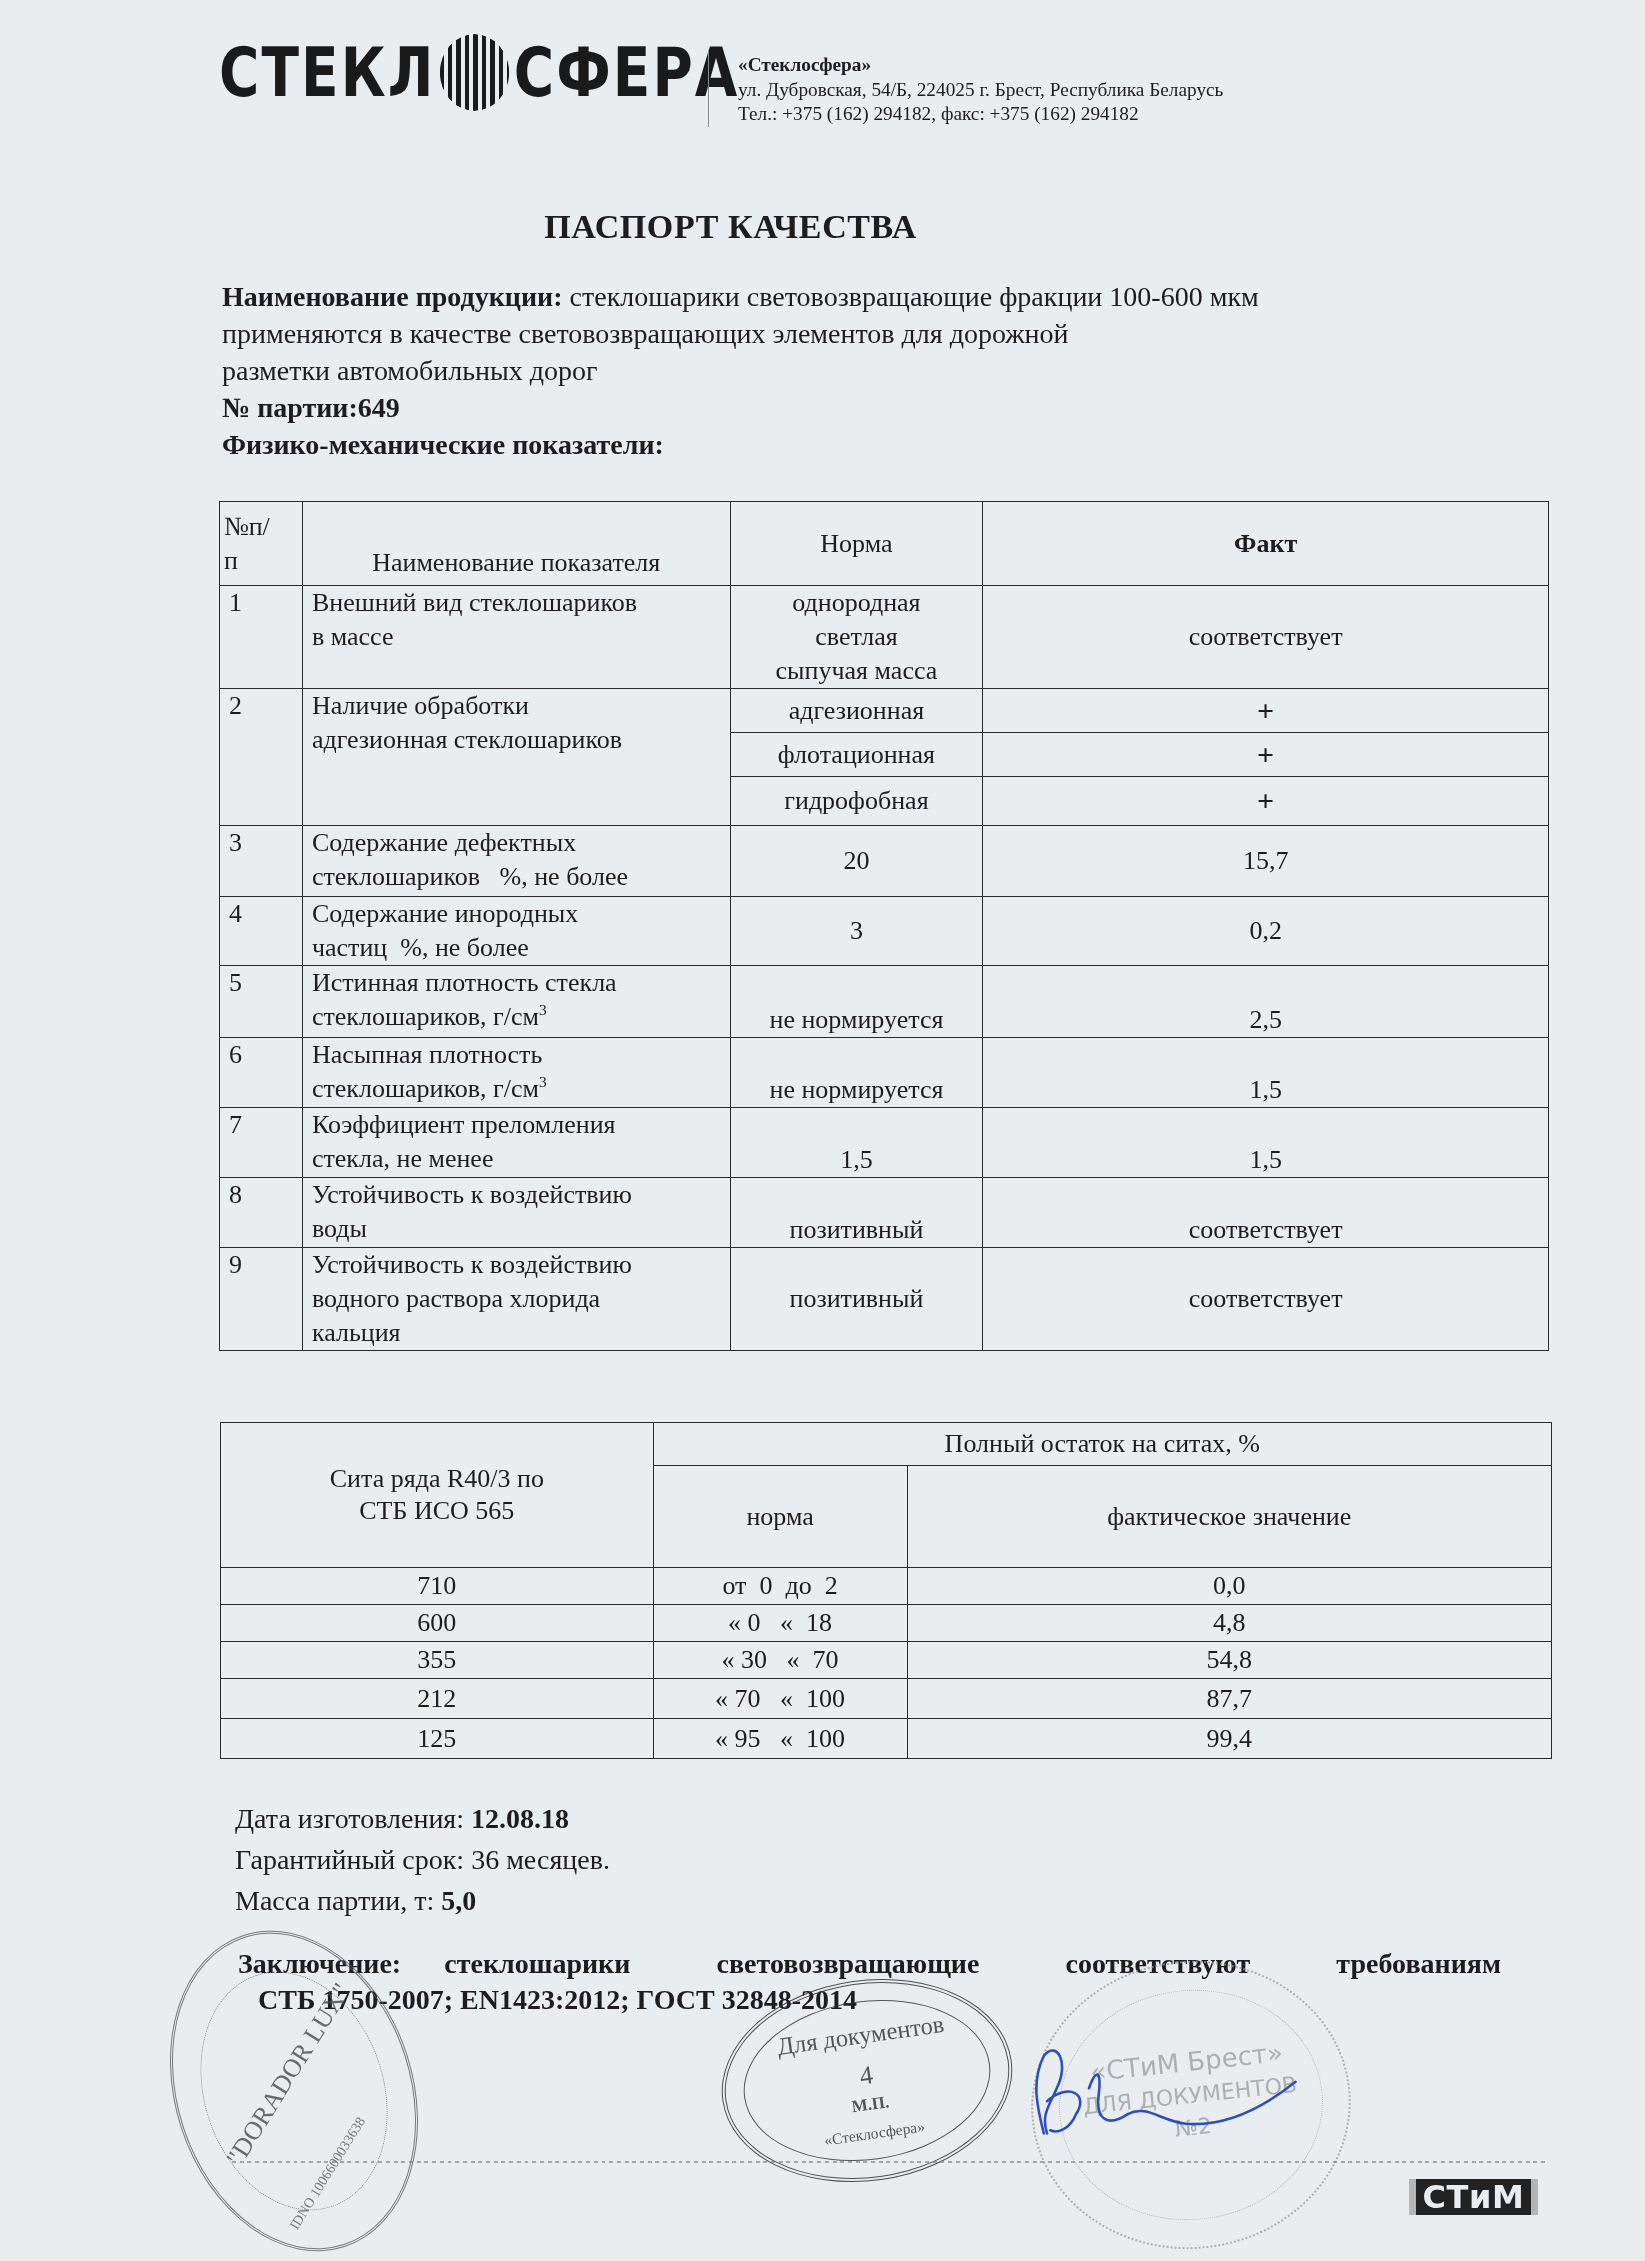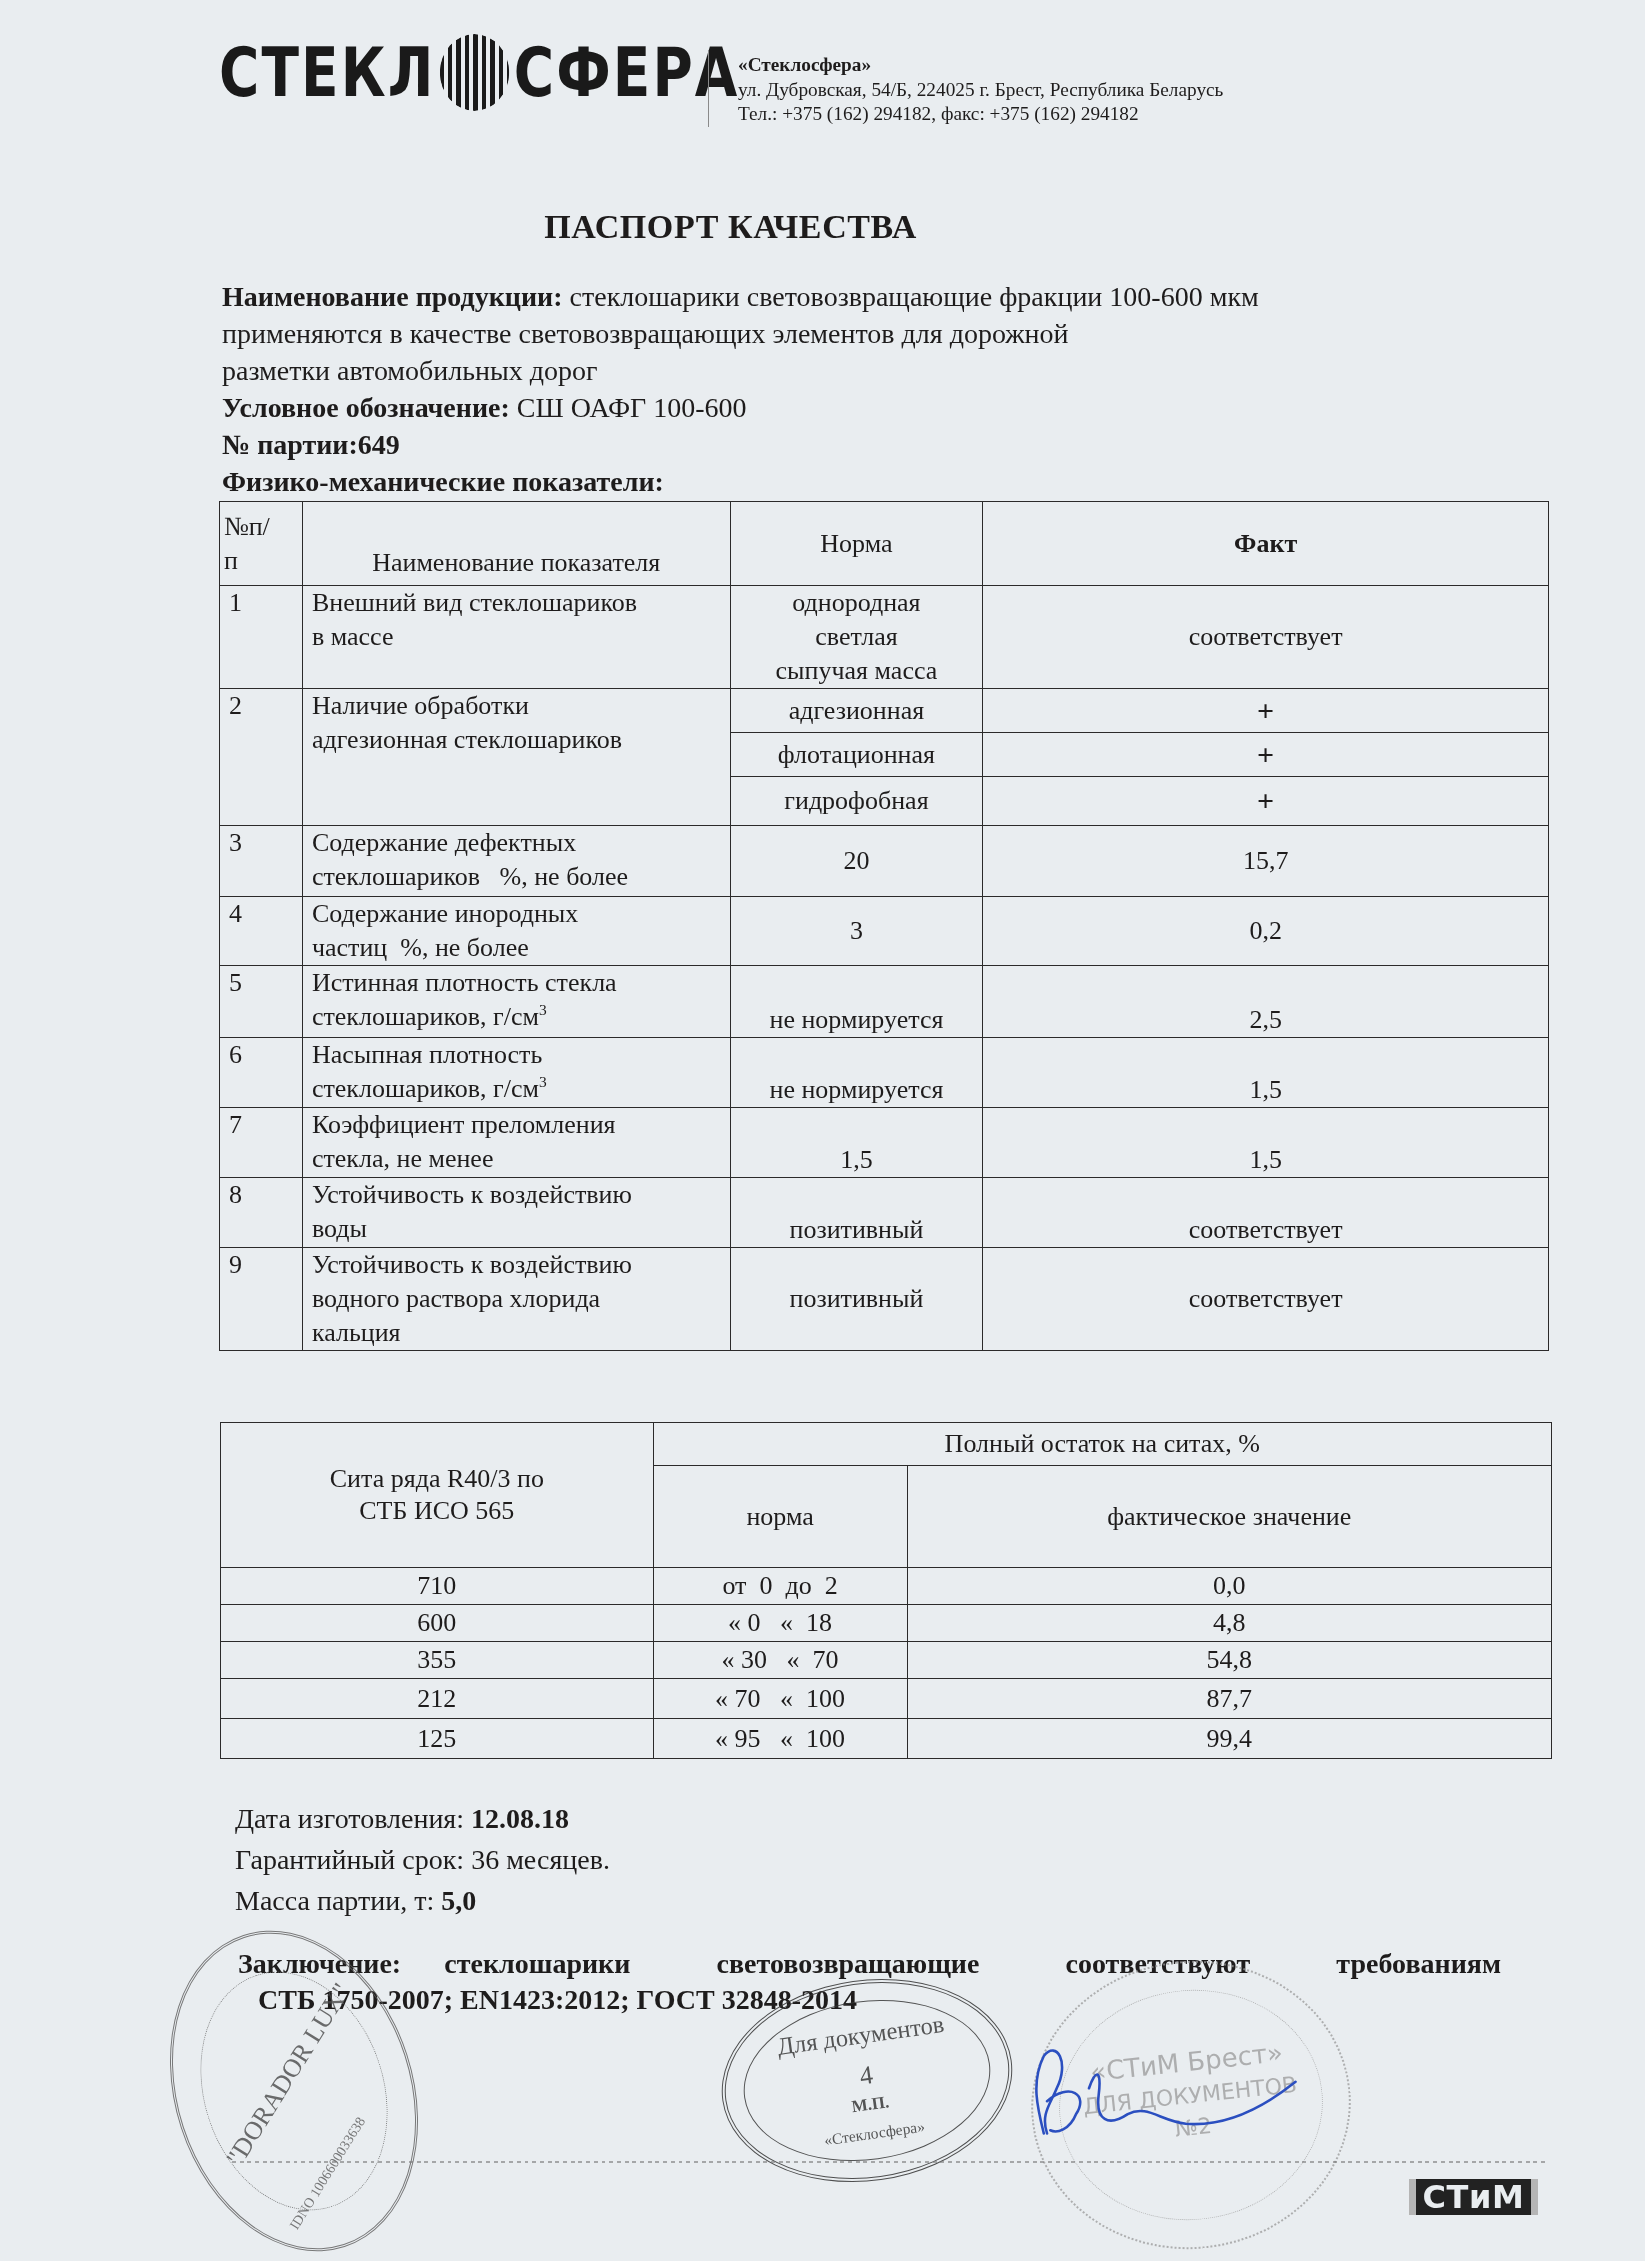--- a/index.html
+++ b/index.html
@@ -137,24 +137,20 @@
 
   <div class="title">ПАСПОРТ КАЧЕСТВА</div>
 
   <div class="info">
     <div>
       <span class="b">Наименование продукции:</span>
       <span>стеклошарики световозвращающие фракции 100-600 мкм</span>
     </div>
     <div>применяются в качестве световозвращающих элементов для дорожной</div>
     <div>разметки автомобильных дорог</div>
-    <div>
-      <span class="b">Условное обозначение:</span>
-      <span>СШ  ОАФГ 100-600</span>
-    </div>
     <div class="b">
       <span>№ партии:</span><span>649</span>
     </div>
     <div class="b">Физико-механические показатели:</div>
   </div>
 
   <table id="phys">
     <colgroup>
         <col class="c1">
         <col class="c2">

